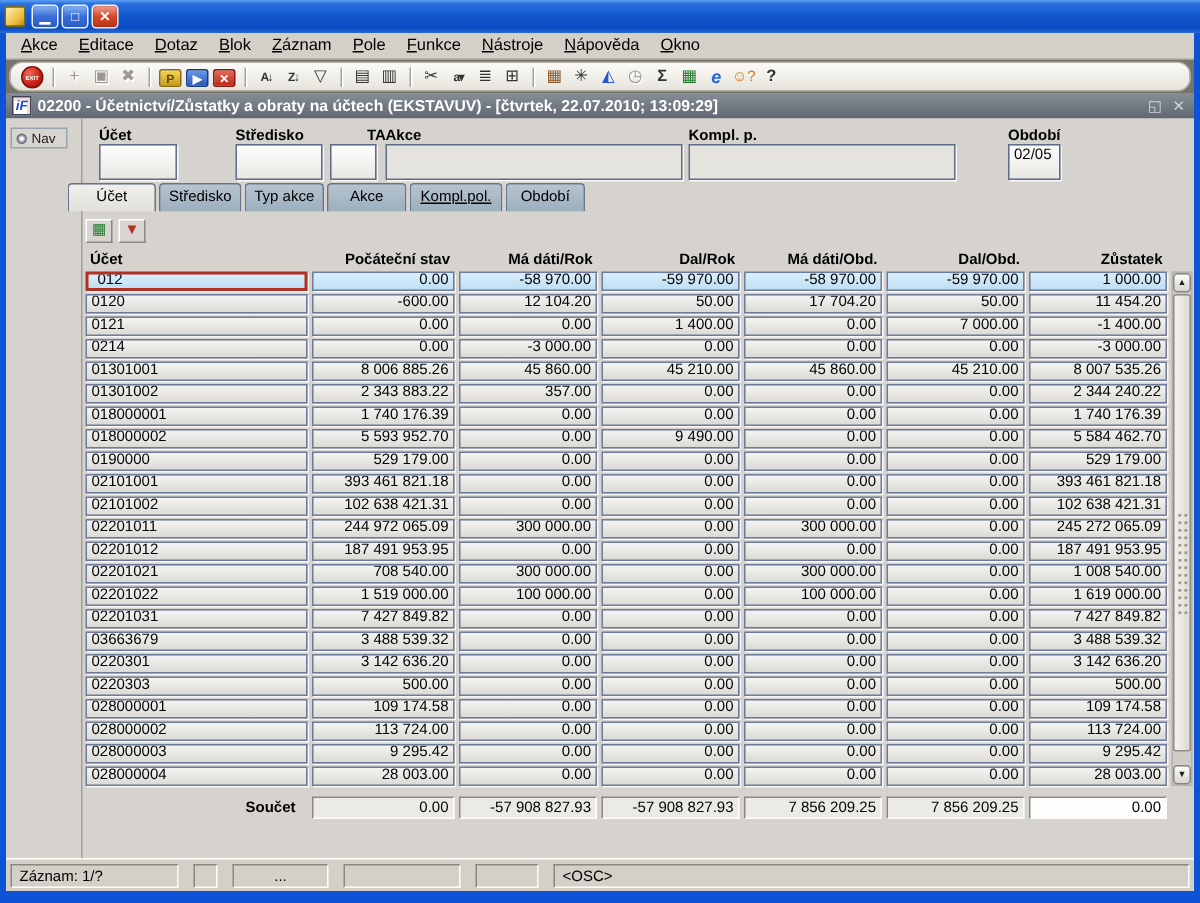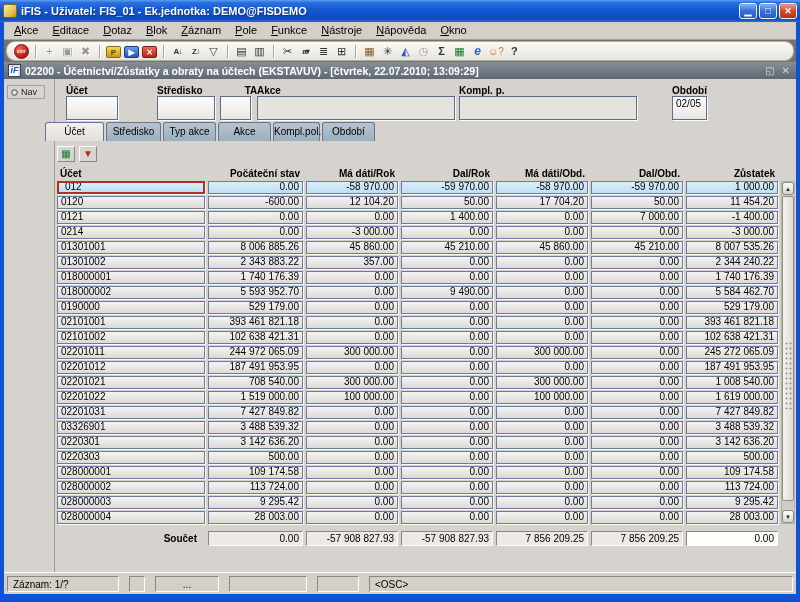--- a/index.html
+++ b/index.html
@@ -75,21 +75,21 @@
 .l-akce{left:253px;} .f-akce{left:253px;width:198px;}
 .l-kompl{left:455px;} .f-kompl{left:455px;width:178px;}
 .l-obdobi{left:668px;} .f-obdobi{left:668px;width:35px;}
 
 .tabs { position:absolute; left:41px; top:43px; height:19px; display:flex; gap:2px; }
 .tab { height:19px; font-size:10px; text-align:center; padding-top:3px; color:#000;
   border:1px solid #66748e; border-bottom:none; border-radius:3px 3px 0 0;
   background:linear-gradient(#b6c4cf,#9cafbd); }
 .tab.active { background:linear-gradient(#f2f0eb,#e2e0da); font-weight:normal; }
 .tab:nth-child(1){width:59px;} .tab:nth-child(2){width:55px;} .tab:nth-child(3){width:53px;}
-.tab:nth-child(4){width:53px;} .tab:nth-child(5){width:47px;} .tab:nth-child(6){width:53px;}
+.tab:nth-child(4){width:53px;} .tab:nth-child(5){width:62px;text-decoration:underline;} .tab:nth-child(6){width:53px;}
 
 .sub-icons { position:absolute; left:53px; top:67px; display:flex; gap:4px; }
 .sub-icon { width:18px; height:16px; border:1px solid; border-color:#fff #8a887f #8a887f #fff;
   background:#d8d5d0; font-size:10px; line-height:14px; text-align:center; }
 .sub-icon.green { color:#1a7a2a; } .sub-icon.redblue { color:#b03024; }
 
 
 .thead { position:absolute; left:53px; top:89px; display:flex; gap:3px; font-size:10px; font-weight:bold; }
 .hcell { padding:0 3px; }
 .tbody { position:absolute; left:53px; top:102px; }
@@ -130,21 +130,20 @@
 .sb-cell:nth-child(3){width:64px; text-align:center;} .sb-cell:nth-child(4){width:78px;}
 .sb-cell:nth-child(5){width:42px;} .sb-cell:nth-child(6){flex:1;}
 </style>
 </head>
 <body>
 
 <div class="window">
 
   <div class="titlebar">
     <span class="app-icon"></span>
-    <span class="title-text">iFIS - Uživatel: FIS_01 - Ek.jednotka: DEMO@FISDEMO</span>
     <span class="win-btns">
         <span class="wbtn ">▁</span>
         <span class="wbtn ">□</span>
         <span class="wbtn close">✕</span>
       </span>
   </div>
 
   <div class="menubar">
       <span class="menu-item">Akce</span>
       <span class="menu-item">Editace</span>
@@ -385,21 +384,21 @@
         <div class="trow">
           <div class="tcell c0">02201031</div>
           <div class="tcell c1">7 427 849.82</div>
           <div class="tcell c2">0.00</div>
           <div class="tcell c3">0.00</div>
           <div class="tcell c4">0.00</div>
           <div class="tcell c5">0.00</div>
           <div class="tcell c6">7 427 849.82</div>
         </div>
         <div class="trow">
-          <div class="tcell c0">03326901</div>
+          <div class="tcell c0">03663679</div>
           <div class="tcell c1">3 488 539.32</div>
           <div class="tcell c2">0.00</div>
           <div class="tcell c3">0.00</div>
           <div class="tcell c4">0.00</div>
           <div class="tcell c5">0.00</div>
           <div class="tcell c6">3 488 539.32</div>
         </div>
         <div class="trow">
           <div class="tcell c0">0220301</div>
           <div class="tcell c1">3 142 636.20</div>

